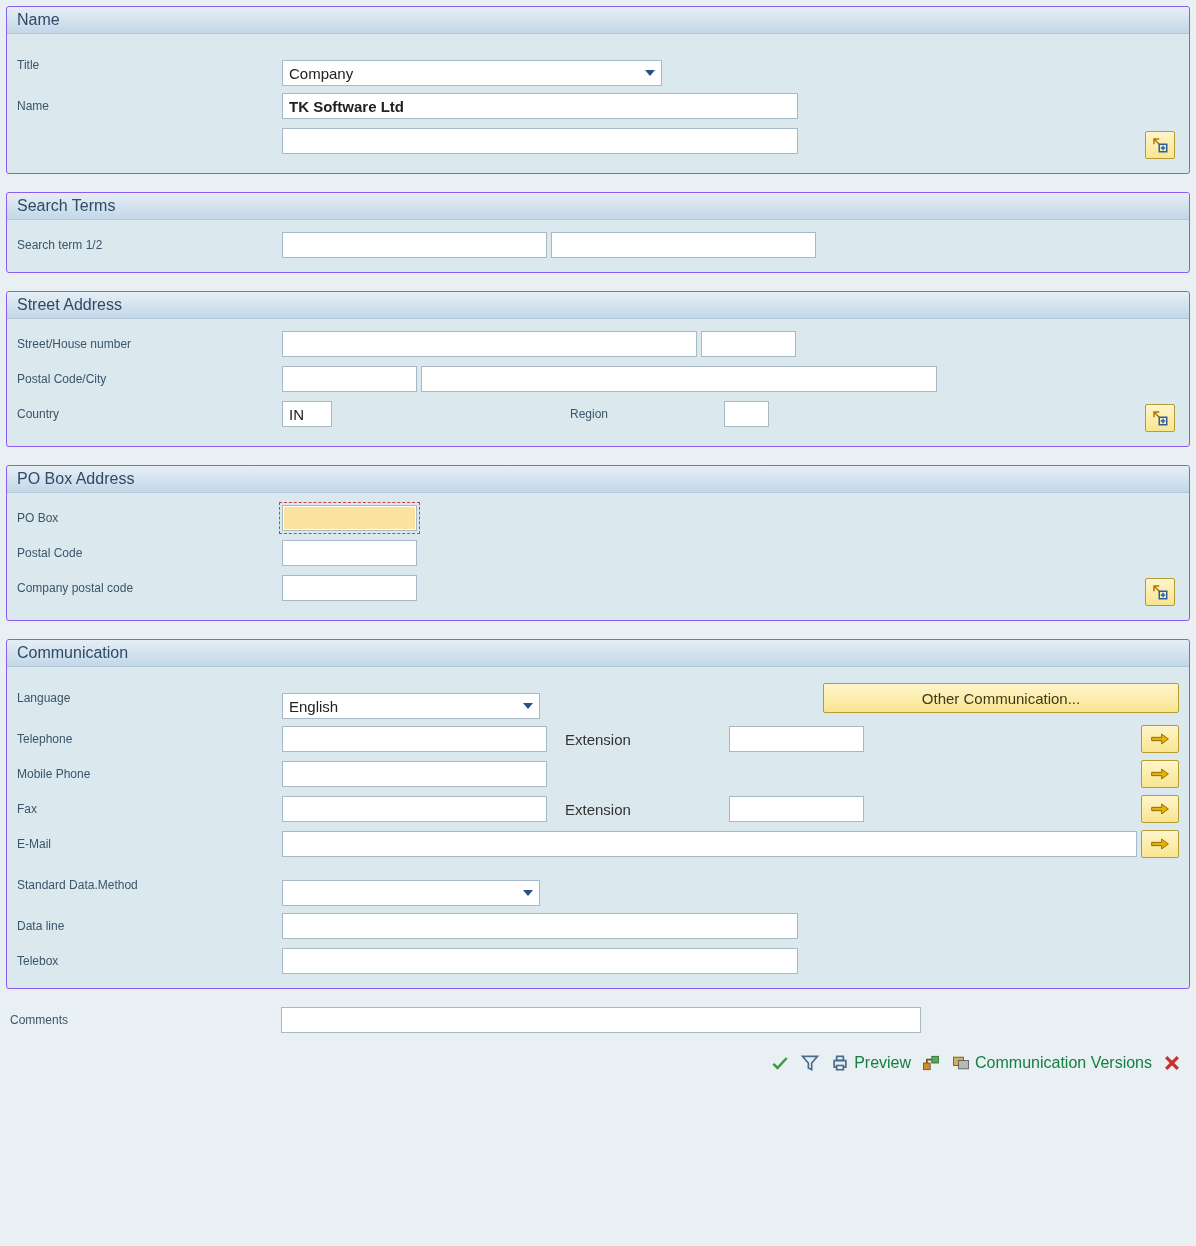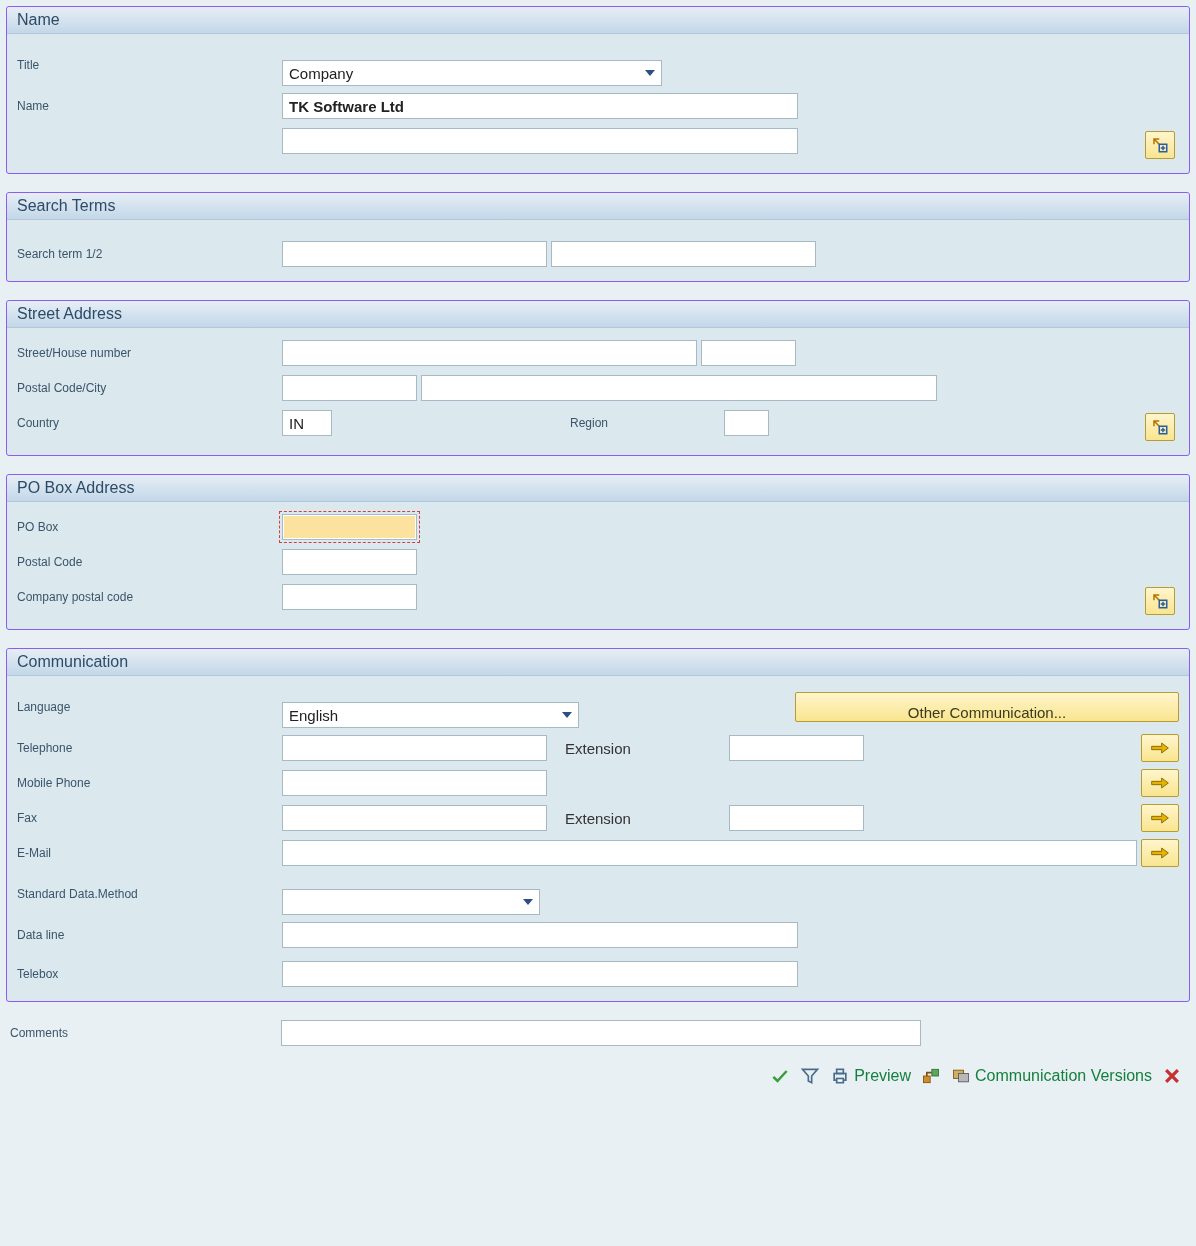--- a/index.html
+++ b/index.html
@@ -32,21 +32,21 @@
   .group-body {
     padding: 10px 10px 12px 10px;
     position: relative;
   }
   .row {
     display: flex;
     align-items: center;
     margin-bottom: 5px;
     min-height: 30px;
   }
-  .row:last-child { margin-bottom: 0; margin-top: 9px; }
+  .row:last-child { margin-bottom: 0; }
   .label {
     width: 265px;
     flex-shrink: 0;
     color: #3b556a;
     font-size: 12px;
   }
   .fields {
     display: flex;
     align-items: center;
     gap: 4px;
@@ -128,22 +128,21 @@
     justify-content: center;
     cursor: pointer;
   }
   .arrow-btn {
     width: 36px;
     height: 26px;
   }
   .arrow-btn svg { width: 20px; height: 16px; }
   .other-comm-btn {
     width: 350px;
-    padding: 0 16px;
-    align-items: flex-end;
+    padding: 0 2px;
   }
   .footer-bar {
     display: flex;
     align-items: center;
     justify-content: flex-end;
     gap: 10px;
     padding: 6px 8px 0 0;
   }
   .footer-item {
     display: inline-flex;
@@ -280,21 +279,21 @@
     </div>
   </div>
 </div>
 
 <div class="group">
   <div class="group-header">Communication</div>
   <div class="group-body">
     <div class="row">
       <div class="label">Language</div>
       <div class="fields" style="width:100%;">
-        <div class="select-wrap" style="width:297px;">
+        <div class="select-wrap" style="width:258px;">
           <span class="sel-text">English</span>
           <span class="chevron"></span>
         </div>
         <div style="flex:1;"></div>
         <div class="gold-btn other-comm-btn">
           <span>Other Communication...</span>
         </div>
       </div>
     </div>
     <div class="row">

